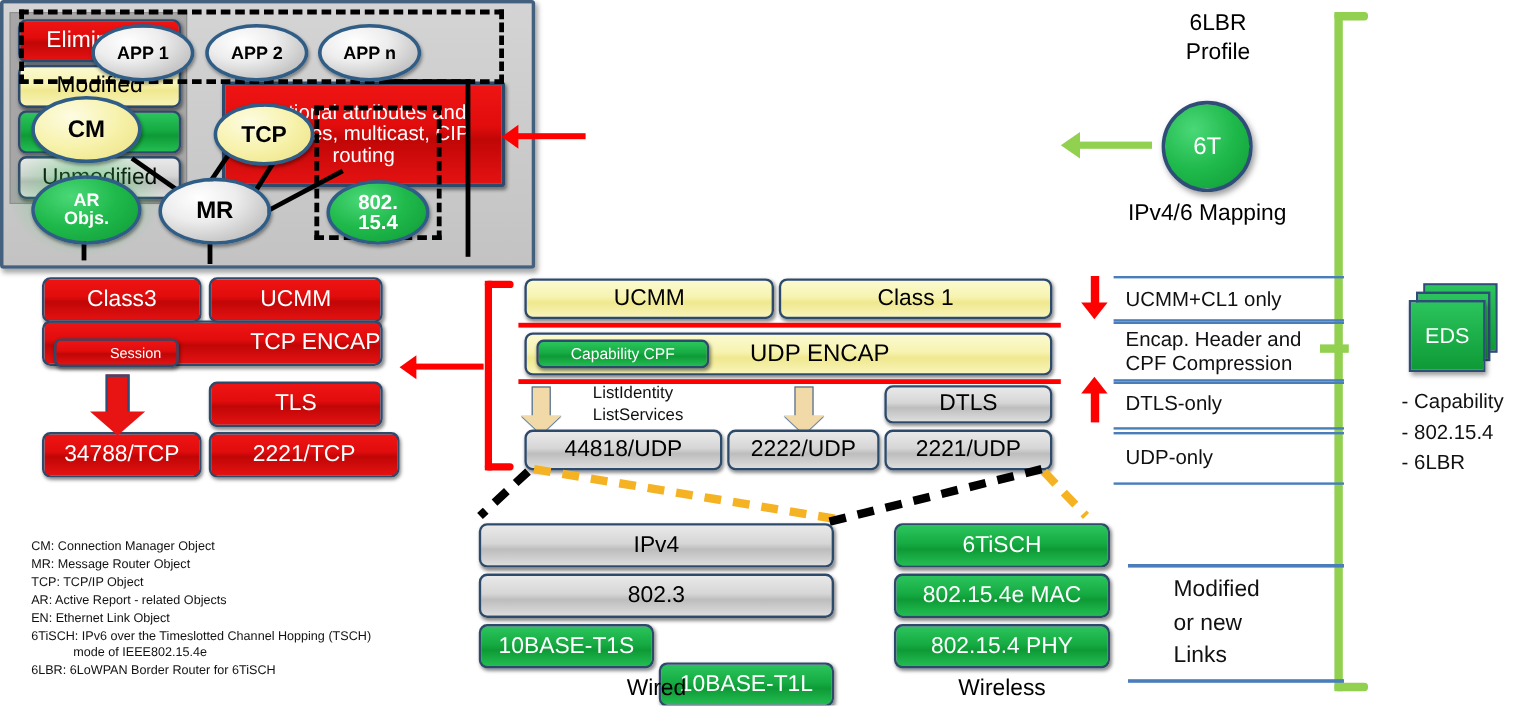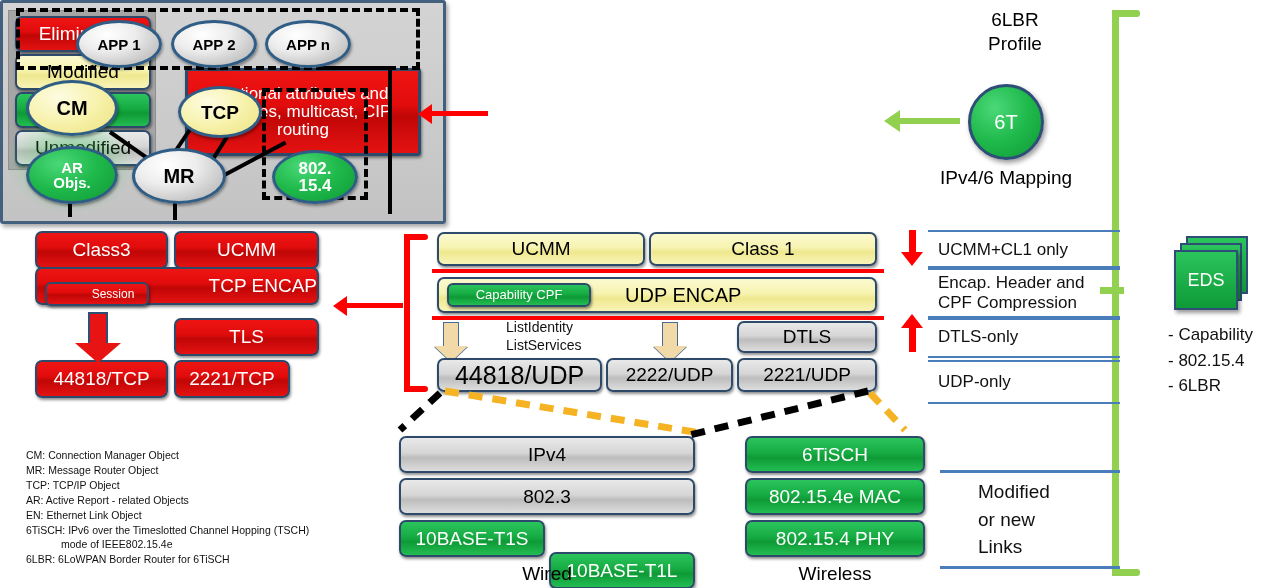--- a/index.html
+++ b/index.html
@@ -186,23 +186,23 @@
   </div>
 <div class="blk red" style="left:45px;top:282px;width:104px;height:24px;font-size:12px;border-radius:6px;padding-left:32px;">
     <span>Session</span>
   </div>
 
 <div class="blk red" style="left:174px;top:318px;width:145px;height:38px;font-size:19px;">
     <span>TLS</span>
   </div>
 
 <div class="blk red" style="left:35px;top:360px;width:133px;height:38px;font-size:19px;">
-    <span>44818/TCP</span>
-  </div>
-<div class="blk red" style="left:174px;top:360px;width:116px;height:38px;font-size:19px;">
+    <span>34788/TCP</span>
+  </div>
+<div class="blk red" style="left:174px;top:360px;width:159px;height:38px;font-size:19px;">
     <span>2221/TCP</span>
   </div>
 
 <div class="abs" style="left:88px;top:312px;width:20px;height:34px;background:#e81414;border:2px solid #2f4e77;"></div>
 <div class="abs" style="left:75px;top:343px;width:0;height:0;border-left:23px solid transparent;border-right:23px solid transparent;border-top:20px solid #e81414;"></div>
 
 <div class="arrow-red" style="left:345px;top:303px;width:58px;height:5px;"></div>
 <div class="abs" style="left:333px;top:296px;width:0;height:0;border-top:10px solid transparent;border-bottom:10px solid transparent;border-right:14px solid #f00;"></div>
 
 <div class="abs" style="left:404px;top:234px;width:6px;height:158px;background:#f00;"></div>
@@ -228,26 +228,26 @@
 
 <div class="blk gray" style="left:737px;top:321px;width:140px;height:32px;font-size:19px;">
     <span>DTLS</span>
   </div>
 
 <div class="abs" style="left:443px;top:322px;width:16px;height:26px;background:#f2d9a8;border:1px solid #4a6c93;"></div>
 <div class="abs" style="left:434px;top:346px;width:0;height:0;border-left:17px solid transparent;border-right:17px solid transparent;border-top:16px solid #f2d9a8;filter:drop-shadow(0 1px 0 #4a6c93);"></div>
 <div class="abs" style="left:662px;top:322px;width:16px;height:26px;background:#f2d9a8;border:1px solid #4a6c93;"></div>
 <div class="abs" style="left:653px;top:346px;width:0;height:0;border-left:17px solid transparent;border-right:17px solid transparent;border-top:16px solid #f2d9a8;filter:drop-shadow(0 1px 0 #4a6c93);"></div>
 
-<div class="abs" style="left:494px;top:318px;font-size:14px;color:#111;line-height:1.3;margin-left:12px;">
+<div class="abs" style="left:494px;top:318px;font-size:14px;color:#111;line-height:1.3;">
   <div>ListIdentity</div>
   <div>ListServices</div>
 </div>
 
-<div class="blk gray" style="left:437px;top:358px;width:165px;height:34px;font-size:25px;">
+<div class="blk gray" style="left:437px;top:358px;width:165px;height:34px;font-size:19px;">
     <span>44818/UDP</span>
   </div>
 <div class="blk gray" style="left:606px;top:358px;width:127px;height:34px;font-size:19px;">
     <span>2222/UDP</span>
   </div>
 <div class="blk gray" style="left:737px;top:358px;width:140px;height:34px;font-size:19px;">
     <span>2221/UDP</span>
   </div>
 
 <svg class="abs" style="left:390px;top:385px;width:520px;height:60px;" viewBox="0 0 520 60">

